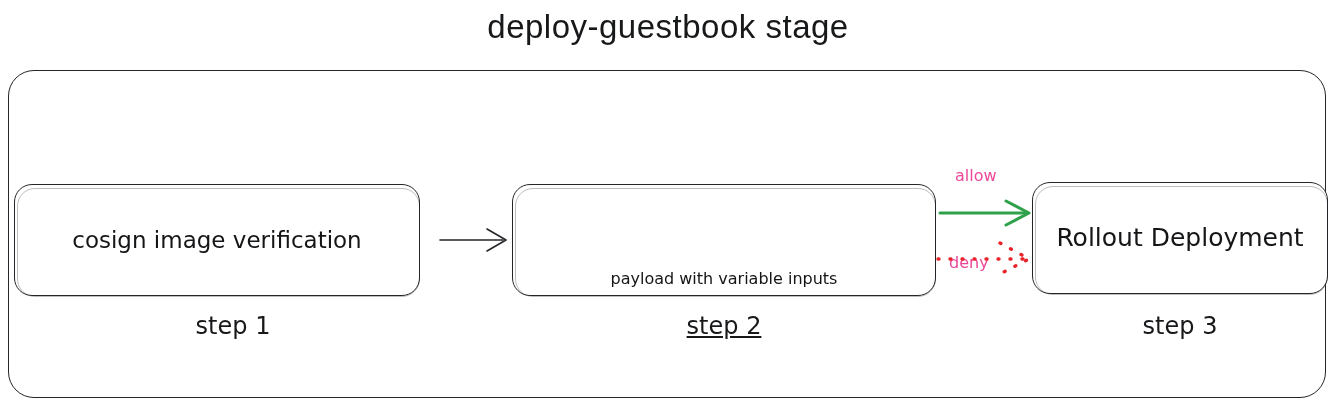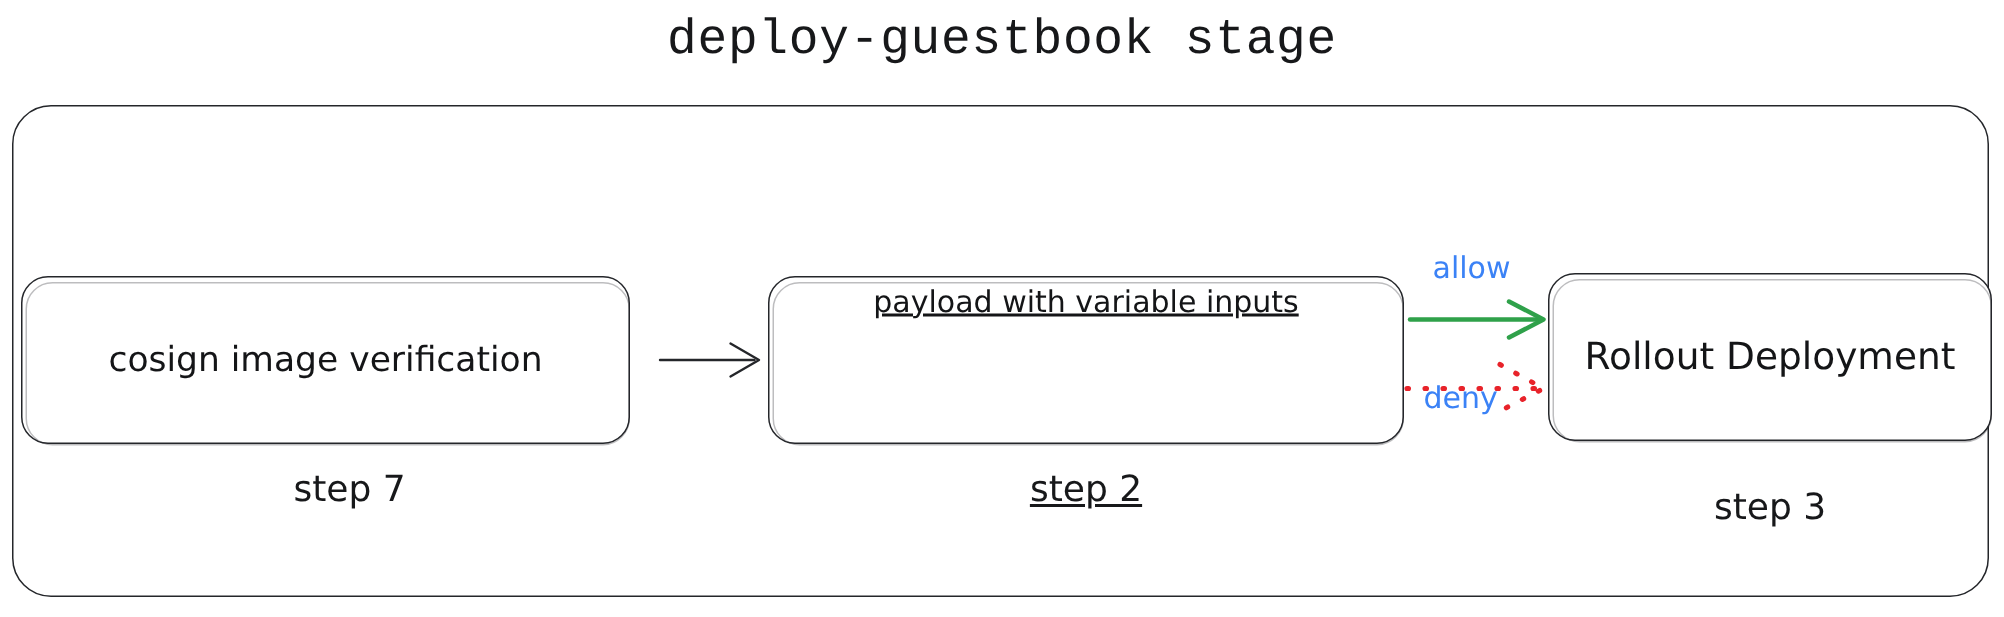--- a/index.html
+++ b/index.html
@@ -21,21 +21,21 @@
     inset: 0;
   }
 
   
   .diagram-title {
     position: absolute;
     left: 0;
     top: 8px;
     width: 1336px;
     text-align: center;
-    font-family: Liberation Mono, monospace;
+    font-family: Liberation Sans, sans-serif;
     font-size: 33px;
     font-weight: 400;
     letter-spacing: 0.5px;
     color: #17181a;
     white-space: nowrap;
   }
 
   
   .stage-container {
     position: absolute;
@@ -99,24 +99,23 @@
   #node-step1 .node-text { font-size: 23px; }
 
   
   #node-step2 {
     left: 512px;
     top: 184px;
     width: 424px;
     height: 112px;
   }
   #node-step2 .node-text {
-    font-size: 20px;
+    font-size: 16px;
     line-height: 33px;
-    justify-content: flex-start;
-    text-decoration: underline;
+    justify-content: flex-end;
   }
 
   
   #node-step3 {
     left: 1032px;
     top: 182px;
     width: 296px;
     height: 112px;
     padding-left: 31px;
   }
@@ -126,28 +125,28 @@
   .step-caption {
     position: absolute;
     text-align: center;
     font-family: "DejaVu Sans", sans-serif;
     font-size: 24px;
     color: #17181a;
     white-space: nowrap;
   }
   #caption-step1 { left: 30px;   top: 312px; width: 406px; }
   #caption-step2 { left: 512px;  top: 312px; width: 424px; text-decoration: underline; }
-  #caption-step3 { left: 1032px; top: 312px; width: 296px; margin-top: 12px; }
+  #caption-step3 { left: 1032px; top: 312px; width: 296px; }
 
   
   .edge-label {
     position: absolute;
     font-family: "DejaVu Sans", sans-serif;
-    font-size: 20px;
-    color: #3b82f6;
+    font-size: 16px;
+    color: #ec4899;
     white-space: nowrap;
   }
   #label-allow { left: 955px; top: 166px; }
   #label-deny  { left: 949px; top: 253px; }
 
   
   #connectors {
     position: absolute;
     left: 0;
     top: 0;
@@ -186,21 +185,21 @@
   </svg>
 
   <div class="edge-label" id="label-allow">allow</div>
   <div class="edge-label" id="label-deny">deny</div>
 
   <div class="node-box" id="node-step1">
     <div class="node-text">
       <span class="ln">cosign image verification</span>
     </div>
   </div>
-  <div class="step-caption" id="caption-step1">step 7</div>
+  <div class="step-caption" id="caption-step1">step 1</div>
 
   <div class="node-box" id="node-step2">
     <div class="node-text">
       <span class="ln">payload with variable inputs</span>
     </div>
   </div>
   <div class="step-caption" id="caption-step2">step 2</div>
 
   <div class="node-box" id="node-step3">
     <div class="node-text">

